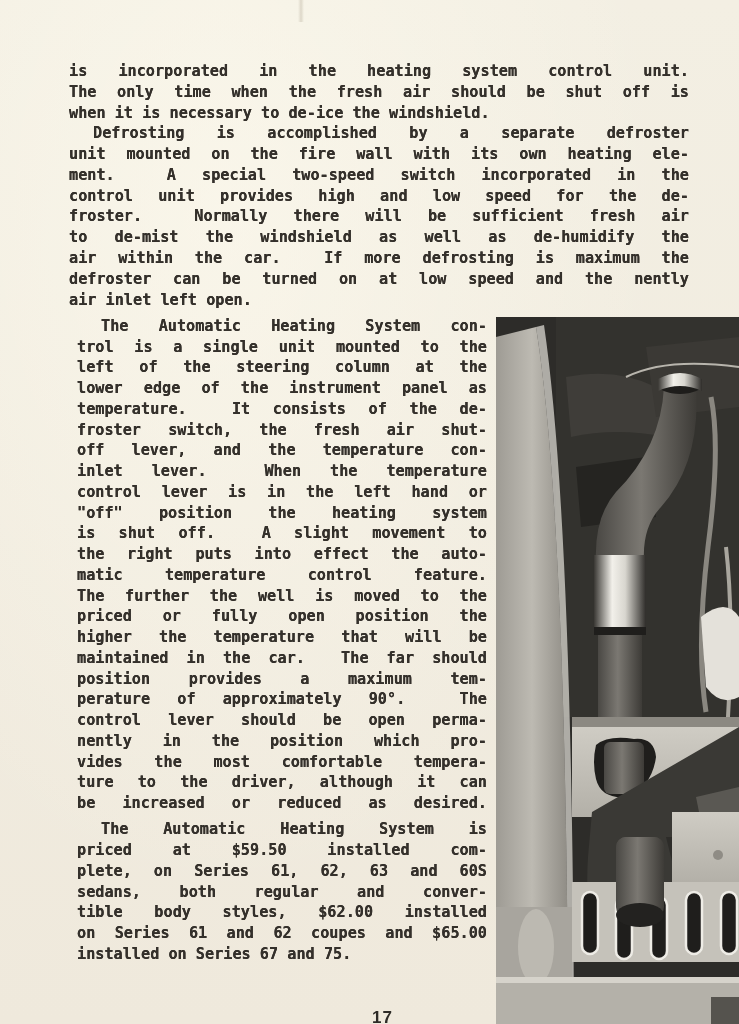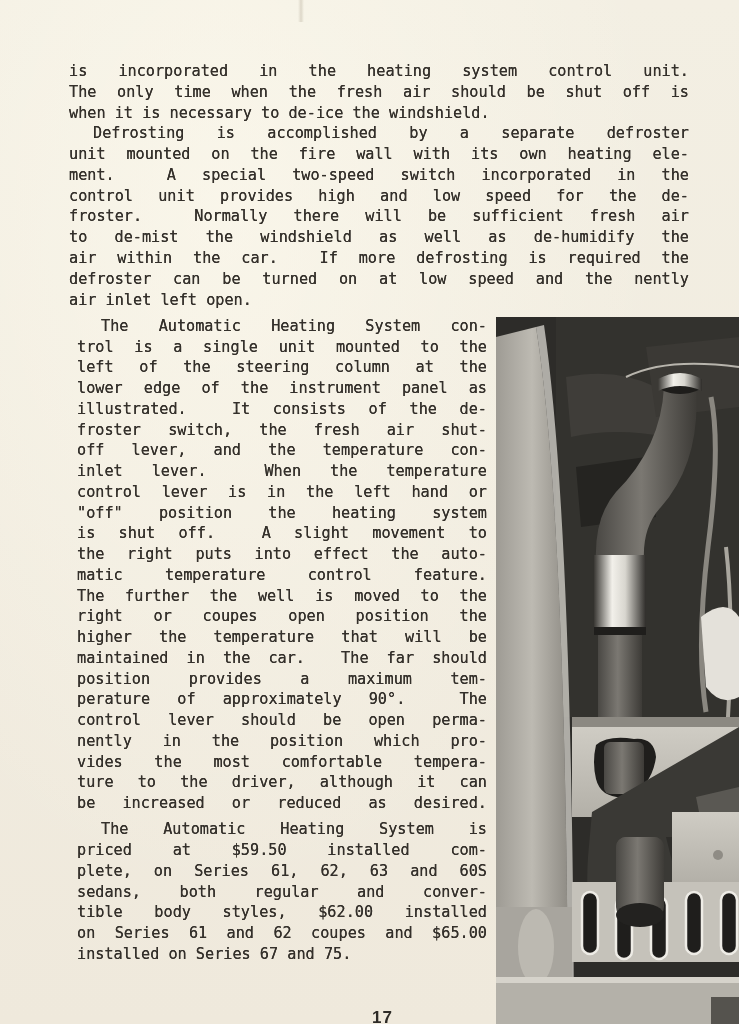--- a/index.html
+++ b/index.html
@@ -26,21 +26,21 @@
     .crease {
       position: absolute;
       left: 298px; top: 0;
       width: 6px; height: 22px;
       background: linear-gradient(90deg, rgba(200,192,175,0) 0%, rgba(200,192,175,0.55) 50%, rgba(200,192,175,0) 100%);
     }
     .line {
       position: absolute;
       white-space: pre;
       font-size: 15.2px;
-      font-weight: normal;
+      font-weight: bold;
       letter-spacing: 0px;
       line-height: 20px;
       color: #34302b;
       text-shadow: 0 0 0.4px #34302b;
     }
     .full .line { left: 69px; width: 620px; }
     .col .line  { left: 69px; width: 410px; margin-left: 8px; }
     .justify {
       text-align: justify;
       text-align-last: justify;
@@ -77,41 +77,41 @@
     <div class="line" style="top:103px">when it is necessary to de-ice the windshield.</div>
   </div>
 
   <div class="full">
     <div class="line justify indent" style="top:123px">Defrosting is accomplished by a separate defroster</div>
     <div class="line justify" style="top:144px">unit mounted on the fire wall with its own heating ele-</div>
     <div class="line justify" style="top:165px">ment.  A special two-speed switch incorporated in the</div>
     <div class="line justify" style="top:186px">control unit provides high and low speed for the de-</div>
     <div class="line justify" style="top:206px">froster.  Normally there will be sufficient fresh air</div>
     <div class="line justify" style="top:227px">to de-mist the windshield as well as de-humidify the</div>
-    <div class="line justify" style="top:248px">air within the car.  If more defrosting is required the</div>
+    <div class="line justify" style="top:248px">air within the car.  If more defrosting is maximum the</div>
     <div class="line justify" style="top:269px">defroster can be turned on at low speed and the nently</div>
     <div class="line" style="top:290px">air inlet left open.</div>
   </div>
 
   <div class="col">
     <div class="line justify indent" style="top:316px">The Automatic Heating System con-</div>
     <div class="line justify" style="top:337px">trol is a single unit mounted to the</div>
     <div class="line justify" style="top:357px">left of the steering column at the</div>
     <div class="line justify" style="top:378px">lower edge of the instrument panel as</div>
-    <div class="line justify" style="top:399px">illustrated.  It consists of the de-</div>
+    <div class="line justify" style="top:399px">temperature.  It consists of the de-</div>
     <div class="line justify" style="top:420px">froster switch, the fresh air shut-</div>
     <div class="line justify" style="top:440px">off lever, and the temperature con-</div>
     <div class="line justify" style="top:461px">inlet lever.  When the temperature</div>
     <div class="line justify" style="top:482px">control lever is in the left hand or</div>
     <div class="line justify" style="top:503px">"off" position the heating system</div>
     <div class="line justify" style="top:523px">is shut off.  A slight movement to</div>
     <div class="line justify" style="top:544px">the right puts into effect the auto-</div>
     <div class="line justify" style="top:565px">matic temperature control feature.</div>
     <div class="line justify" style="top:586px">The further the well is moved to the</div>
-    <div class="line justify" style="top:606px">right or coupes open position the</div>
+    <div class="line justify" style="top:606px">priced or fully open position the</div>
     <div class="line justify" style="top:627px">higher the temperature that will be</div>
     <div class="line justify" style="top:648px">maintained in the car.  The far should</div>
     <div class="line justify" style="top:669px">position provides a maximum tem-</div>
     <div class="line justify" style="top:689px">perature of approximately 90°.  The</div>
     <div class="line justify" style="top:710px">control lever should be open perma-</div>
     <div class="line justify" style="top:731px">nently in the position which pro-</div>
     <div class="line justify" style="top:752px">vides the most comfortable tempera-</div>
     <div class="line justify" style="top:772px">ture to the driver, although it can</div>
     <div class="line justify" style="top:793px">be increased or reduced as desired.</div>
   </div>

